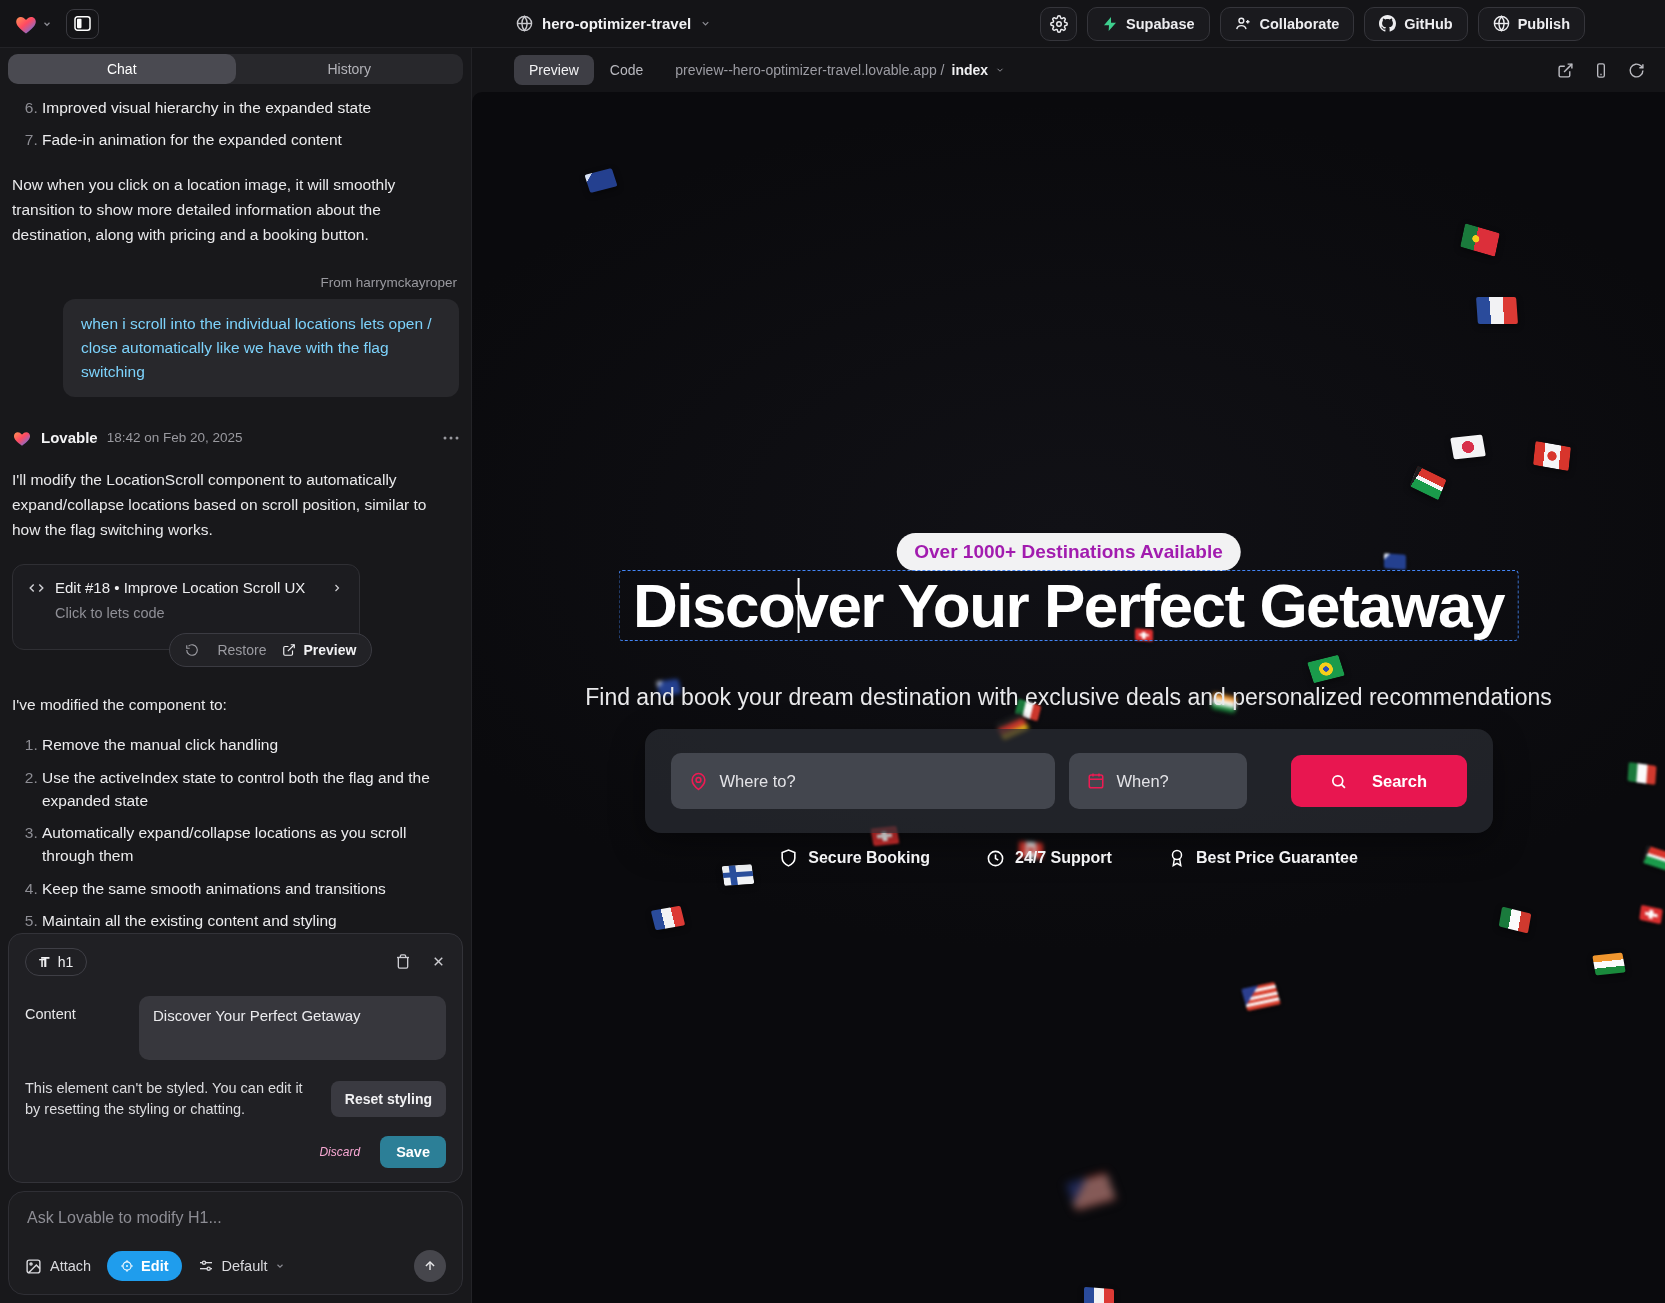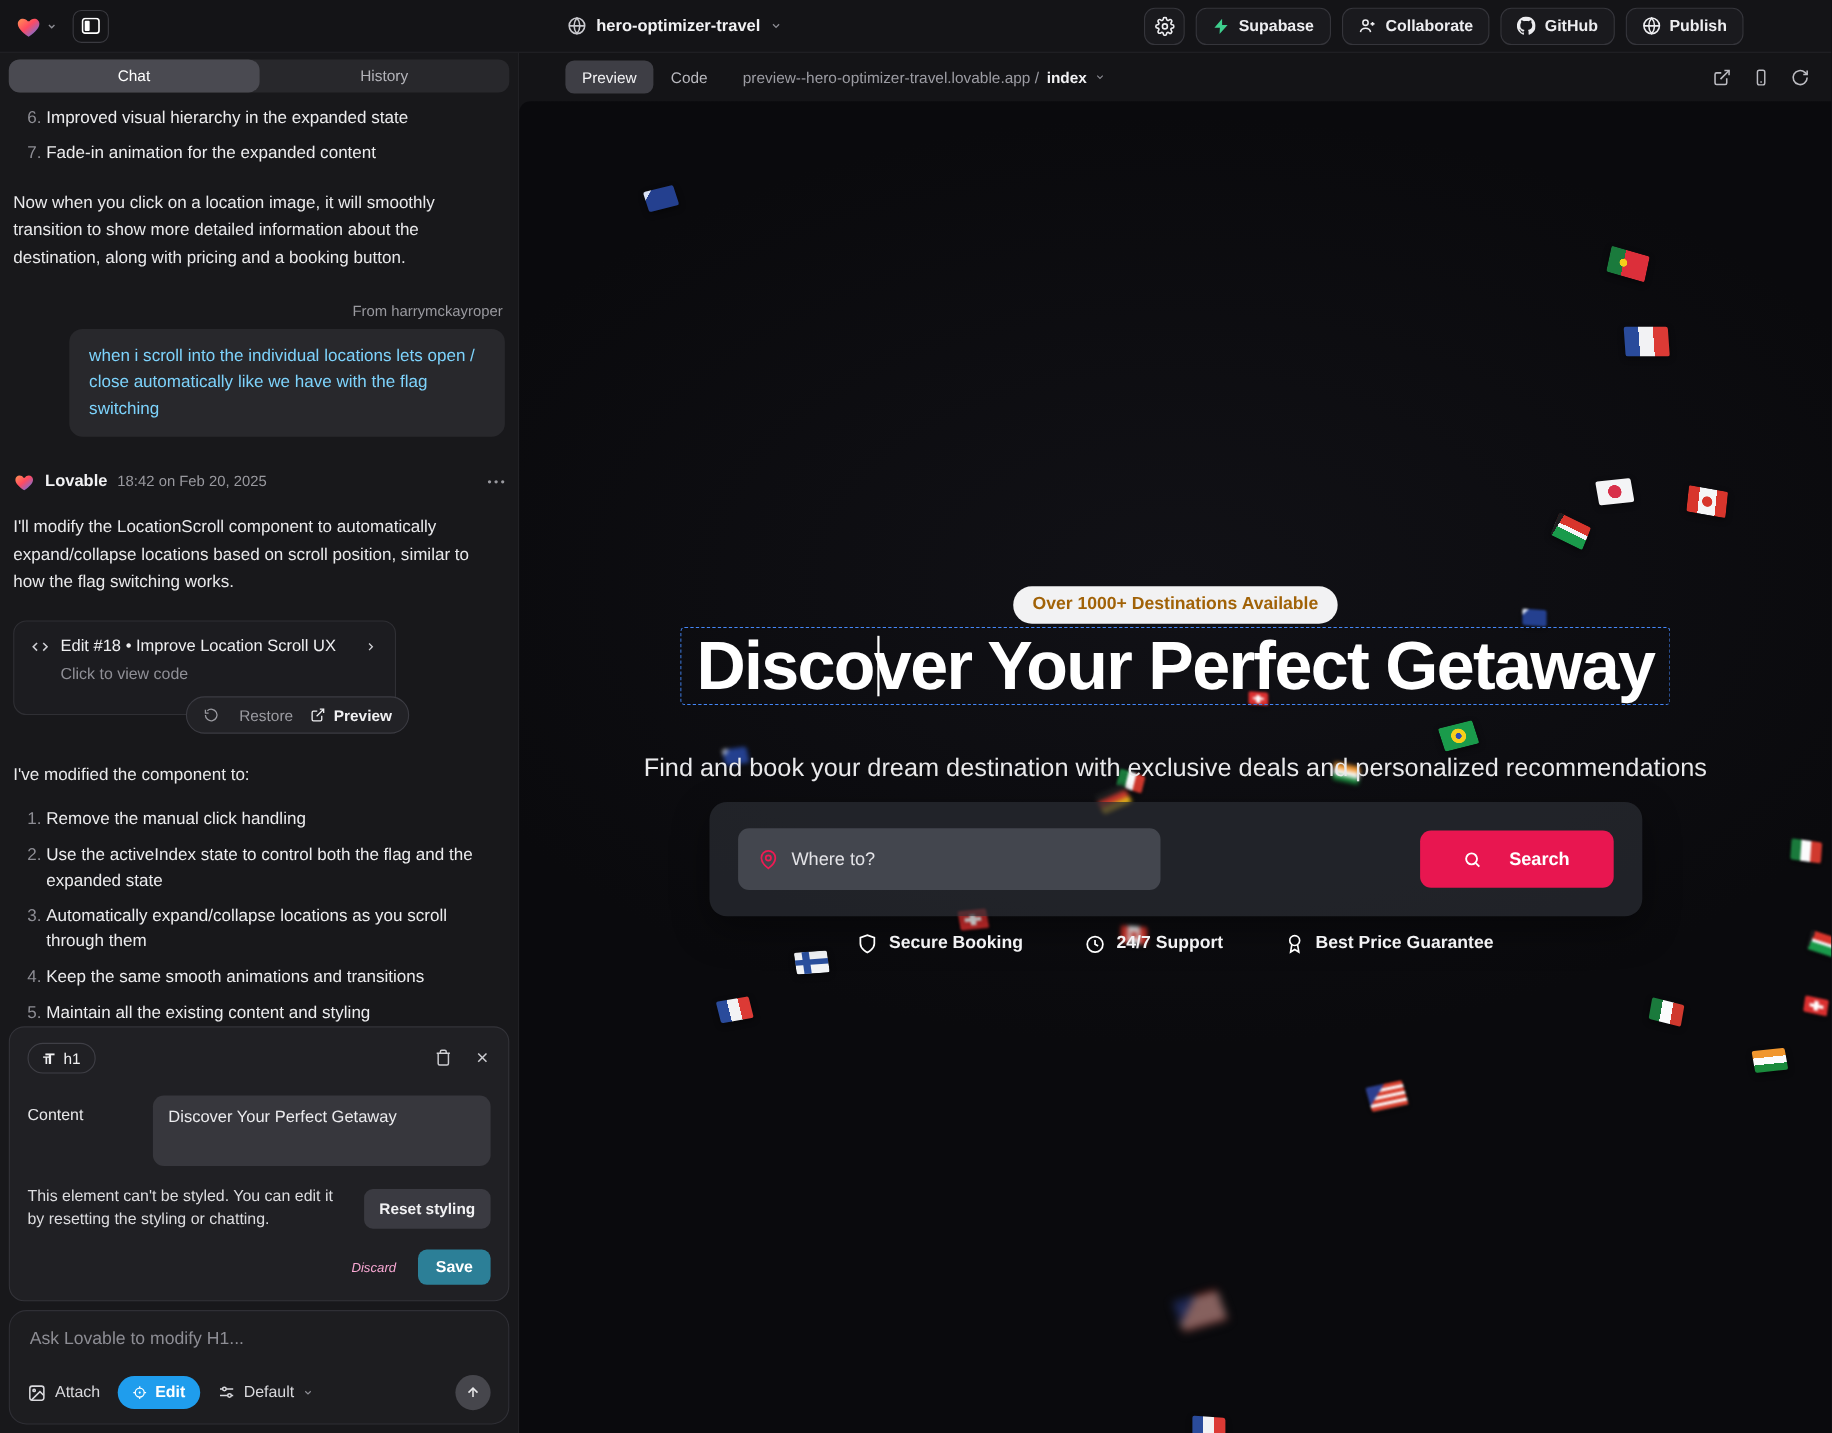--- a/index.html
+++ b/index.html
@@ -92,22 +92,22 @@
   .preview-pane{flex:1;display:flex;flex-direction:column;min-width:0;background:#141417;}
   .pv-toolbar{height:44px;display:flex;align-items:center;padding:0 20px 0 42px;gap:4px;flex:none;}
   .pvprev{background:#3e3e45;color:#f3f3f5;border-radius:8px;padding:7px 15px;font-size:14px;}
   .pvcode{color:#b9b9bf;font-size:14px;padding:7px 12px;}
   .pvurl{margin-left:16px;color:#9c9ca3;font-size:14px;display:flex;gap:7px;align-items:center;}
   .pvpage{color:#f1f1f3;font-weight:600;}
   .pvicons{margin-left:auto;display:flex;gap:19px;color:#bcbcc2;align-items:center;}
 
   .hero{flex:1;position:relative;overflow:hidden;border-top-left-radius:10px;
     background:radial-gradient(1100px 650px at 50% 36%,#111116 0%,#0a0a0d 65%);}
-  .badge{position:absolute;top:441px;left:50%;transform:translateX(-50%);background:#f2f2f3;color:#a16207;
-    border-radius:999px;padding:8px 18px;font-size:16px;font-weight:700;white-space:nowrap;}
+  .badge{position:absolute;top:441px;left:50%;transform:translateX(-50%);background:#f2f2f3;color:#a21caf;
+    border-radius:999px;padding:8px 18px;font-size:19px;font-weight:700;white-space:nowrap;}
   .selbox{position:absolute;top:478px;left:50%;transform:translateX(-50%);border:1.5px dashed #4486f7;
     border-radius:4px;padding:2px 14px;display:flex;align-items:center;}
   .hero-h1{font-size:62px;font-weight:800;letter-spacing:-1.5px;color:#ffffff;white-space:nowrap;line-height:1.05;margin:0;}
   .caret{position:absolute;left:178px;top:7px;bottom:7px;width:2px;background:#ffffff;}
   .subtitle{position:absolute;top:592px;left:0;right:0;text-align:center;font-size:23px;color:#e9e9eb;}
   .searchbar{position:absolute;top:637px;left:50%;transform:translateX(-50%);width:848px;height:104px;
     background:rgba(40,43,49,.75);border-radius:16px;display:flex;align-items:center;gap:14px;padding:0 26px;
     box-shadow:0 12px 34px rgba(0,0,0,.4);}
   .finput{height:56px;background:rgba(88,92,101,.62);border-radius:10px;display:flex;align-items:center;
     gap:12px;padding:0 18px;color:#e3e3e7;font-size:16.5px;}
@@ -288,21 +288,21 @@
                     <path d="m16 5 5 5-5 5"></path>
                   </svg>
               </span>
               <span>Edit #18 • Improve Location Scroll UX</span>
               <span class="cchev">
                 <svg width="12" height="12" viewBox="0 0 24 24" fill="none" stroke="currentColor" stroke-width="2.4">
                     <path d="m9 6 6 6-6 6"></path>
                   </svg>
               </span>
             </div>
-            <div class="csub">Click to view code</div>
+            <div class="csub">Click to lets code</div>
           </div>
           <div class="rpill">
             <span class="rrestore">
               <span>
                 <svg width="14" height="14" viewBox="0 0 24 24" fill="none" stroke="currentColor" stroke-width="2">
                     <path d="M3 12a9 9 0 1 0 3-6.7"></path>
                     <path d="M3 4v5h5"></path>
                   </svg>
               </span>
               <span>Restore</span>
@@ -492,20 +492,29 @@
         <div class="searchbar">
           <div class="finput fwhere">
             <span>
               <svg width="19" height="19" viewBox="0 0 24 24" fill="none" stroke="#ef1a53" stroke-width="2">
                   <path d="M20 10c0 6-8 12-8 12s-8-6-8-12a8 8 0 0 1 16 0Z"></path>
                   <circle cx="12" cy="10" r="3"></circle>
                 </svg>
             </span>
             <span>Where to?</span>
           </div>
+          <div class="finput fwhen">
+            <span>
+              <svg width="18" height="18" viewBox="0 0 24 24" fill="none" stroke="#ef1a53" stroke-width="2">
+                  <rect x="3" y="4" width="18" height="17" rx="2.5"></rect>
+                  <path d="M16 2v4M8 2v4M3 9.5h18"></path>
+                </svg>
+            </span>
+            <span>When?</span>
+          </div>
           <button class="search-btn">
             <span>
               <svg width="17" height="17" viewBox="0 0 24 24" fill="none" stroke="#fff" stroke-width="2.4">
                   <circle cx="11" cy="11" r="7"></circle>
                   <path d="m21 21-4.5-4.5"></path>
                 </svg>
             </span>
             <span>Search</span>
           </button>
         </div>

